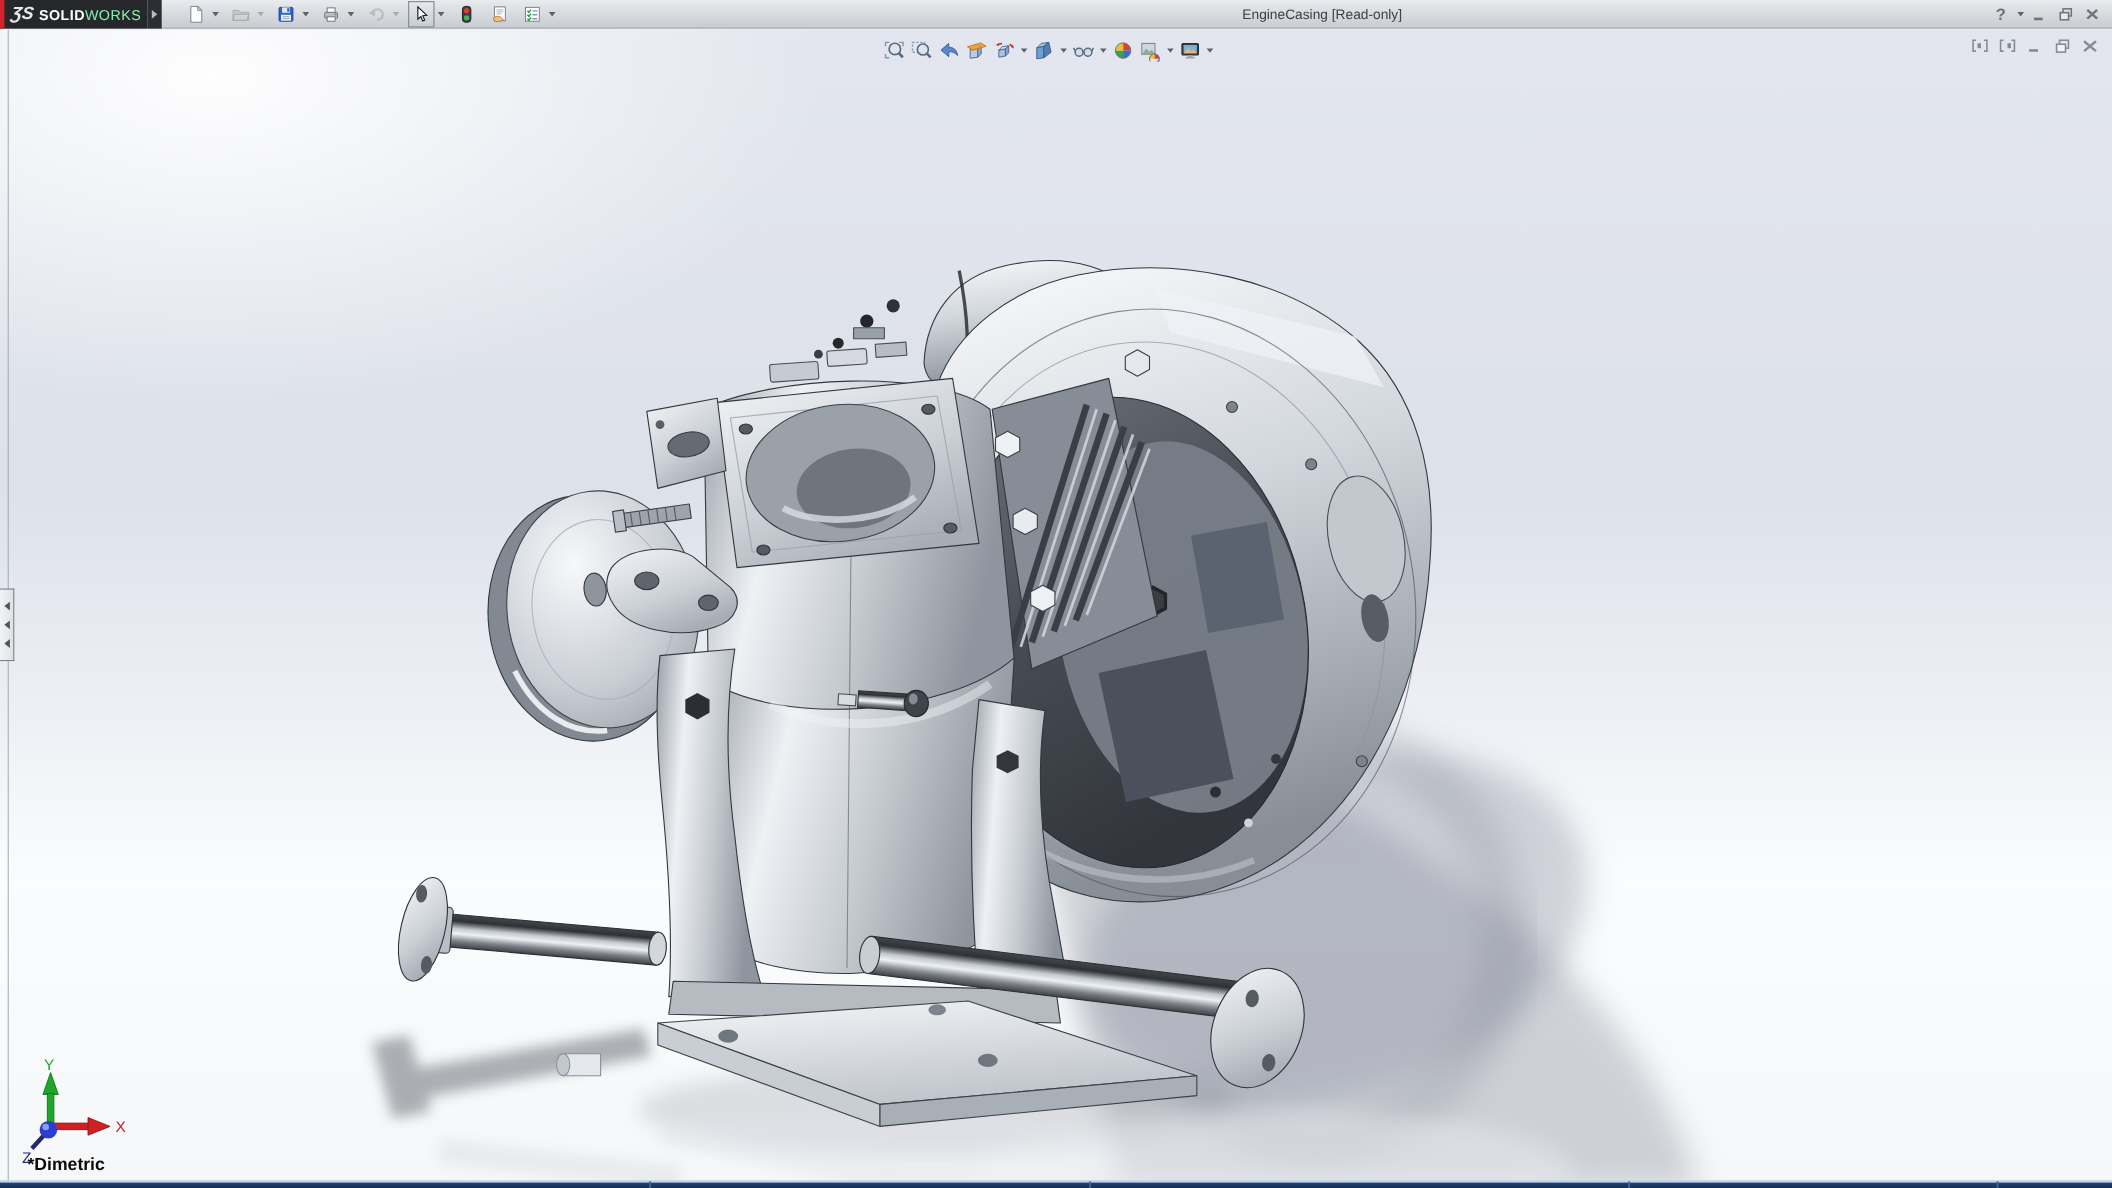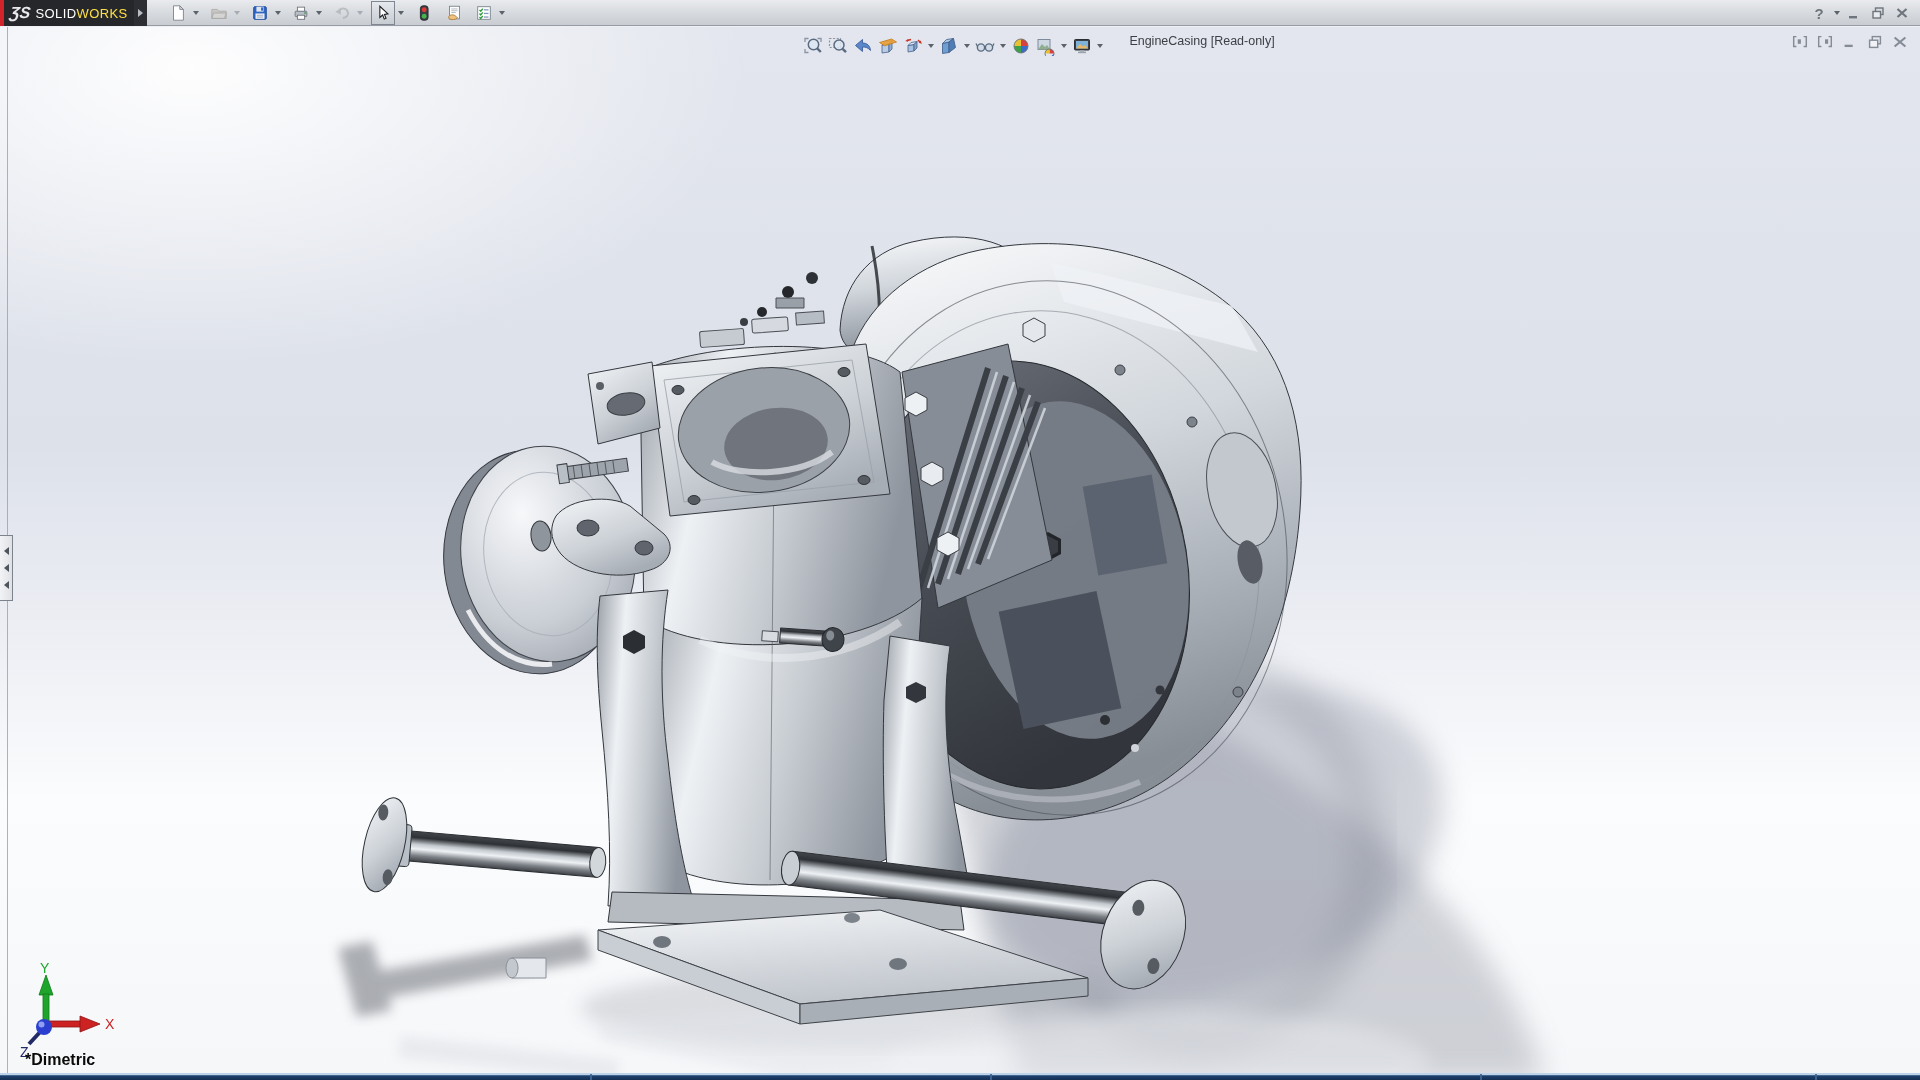--- a/index.html
+++ b/index.html
@@ -7,37 +7,37 @@
     font-family:"Liberation Sans", sans-serif; background:#eef0f4; }
 
   
   .titlebar { position:absolute; left:0; top:0; width:1920px; height:26px;
     background:linear-gradient(180deg,#e9ebee 0%,#d6d9dd 55%,#c9cdd3 100%);
     border-bottom:1px solid #979ca4; z-index:30; }
   .logo { position:absolute; left:0; top:0; height:26px; width:134px;
     background:#26272b; display:flex; align-items:center; padding-left:10px; cursor:pointer; }
   .logo-red { position:absolute; left:0; top:0; width:4px; height:26px; background:#d2232a; }
   .logo-glyph { color:#e8e9eb; font-size:16px; font-weight:bold; font-style:italic; margin-right:5px; transform:skewX(-8deg); }
-  .logo-bold { color:#ffffff; font-weight:normal; font-size:13px; letter-spacing:.4px; }
-  .logo-light { color:#fde047; font-weight:300; font-size:13px; letter-spacing:.4px; }
+  .logo-bold { color:#ffffff; font-weight:bold; font-size:13px; letter-spacing:.4px; }
+  .logo-light { color:#86efac; font-weight:300; font-size:13px; letter-spacing:.4px; }
   .logo-expand { position:absolute; left:134px; top:0; width:13px; height:26px; background:#2d2e33;
     display:flex; align-items:center; justify-content:center; cursor:pointer; }
   .logo-expand::after { content:""; border-left:5px solid #b9bcc2; border-top:4px solid transparent; border-bottom:4px solid transparent; }
 
   .tb-row { position:absolute; top:1px; height:24px; display:flex; align-items:center; }
   .tbtn { width:24px; height:24px; display:flex; align-items:center; justify-content:center; cursor:pointer; border:1px solid transparent; }
   .tbtn.active { background:linear-gradient(180deg,#e6e9ed,#c7ccd3); border:1px solid #7f8791; }
   .tbtn.disabled { opacity:.45; filter:grayscale(85%); cursor:default; }
   .caret { width:11px; height:24px; display:flex; align-items:center; justify-content:center; cursor:pointer; }
   .caret::after { content:""; border-top:4px solid #5c6269; border-left:3.5px solid transparent; border-right:3.5px solid transparent; }
   .caret.disabled::after { border-top-color:#a7acb3; }
   .tb-gap { width:6px; }
 
   .win-title { position:absolute; left:1062px; top:0; width:280px; height:26px; line-height:26px;
-    font-size:12.5px; color:#3c4046; text-align:center;margin-top:28px; }
+    font-size:12.5px; color:#3c4046; text-align:center; }
 
   .win-controls { position:absolute; right:6px; top:1px; height:24px; display:flex; align-items:center; }
   .wbtn { width:24px; height:22px; display:flex; align-items:center; justify-content:center; cursor:pointer; color:#6f757d; }
   .help-glyph { font-size:15px; font-weight:bold; color:#6f757d; }
 
   
   .viewport { position:absolute; left:0; top:27px; width:1920px; height:1046px;
     background:
       radial-gradient(ellipse 900px 480px at 10% 4%, rgba(255,255,255,.95), rgba(255,255,255,0) 62%),
       linear-gradient(180deg,#e3e6ee 0%,#dde1ea 40%,#eef0f5 60%,#fbfcfd 74%,#f6f7f9 100%);

